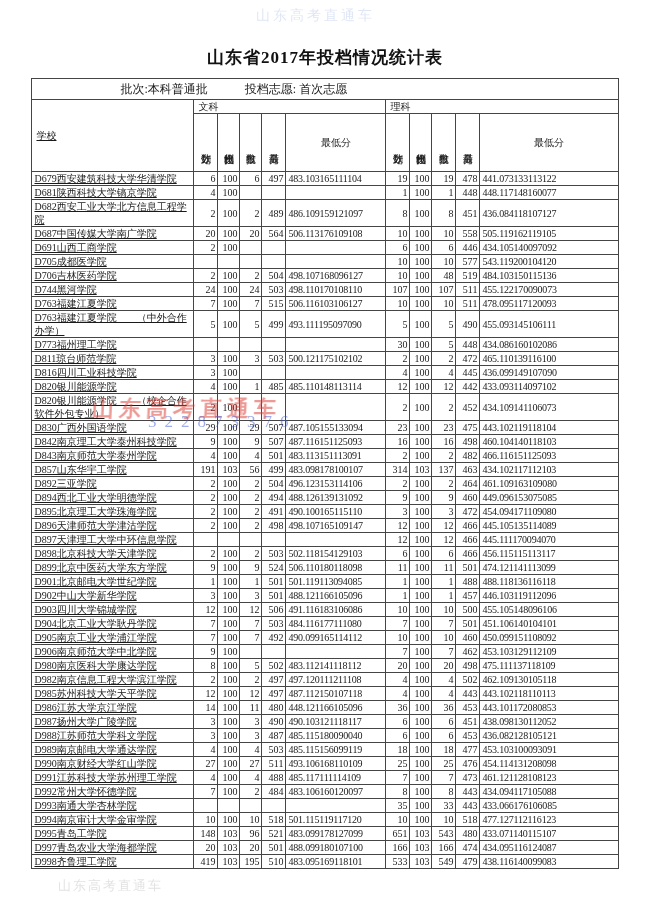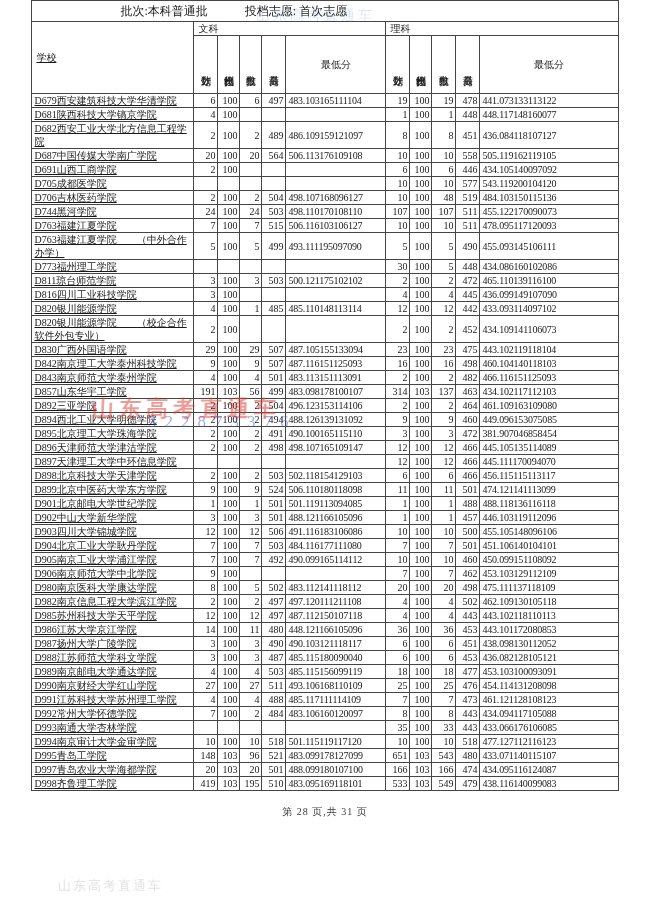--- a/index.html
+++ b/index.html
@@ -45,20 +45,21 @@
   .wm-blue{top:412px;left:148px;color:rgba(66,92,214,0.50);font-size:17px;font-weight:normal;letter-spacing:8px;filter:blur(0.5px);}
   .wm-bottom{top:877px;left:58px;color:rgba(125,125,125,0.22);font-size:13px;letter-spacing:2px;filter:blur(0.5px);}
 </style>
 </head>
 <body>
 
 <div class="page">
 
   <div class="wm wm-top">山东高考直通车</div>
 
+  <div class="title">山东省2017年投档情况统计表</div>
 
   <table class="stats">
     <colgroup>
       <col style="width:162px">
         <col style="width:24px">
         <col style="width:22px">
         <col style="width:22px">
         <col style="width:24px">
         <col style="width:100px">
       <col style="width:24px">
@@ -373,21 +374,21 @@
           <td class="school">D895北京理工大学珠海学院</td>
           <td class="c-plan">2</td>
           <td class="c-ratio">100</td>
           <td class="c-sent">2</td>
           <td class="c-max">491</td>
           <td class="c-min">490.100165115110</td>
           <td class="c-plan">3</td>
           <td class="c-ratio">100</td>
           <td class="c-sent">3</td>
           <td class="c-max">472</td>
-          <td class="c-min">381.907046858454</td>
+          <td class="c-min">454.094171109080</td>
         </tr>
         <tr>
           <td class="school">D896天津师范大学津沽学院</td>
           <td class="c-plan">2</td>
           <td class="c-ratio">100</td>
           <td class="c-sent">2</td>
           <td class="c-max">498</td>
           <td class="c-min">498.107165109147</td>
           <td class="c-plan">12</td>
           <td class="c-ratio">100</td>
@@ -707,15 +708,14 @@
           <td class="c-max">479</td>
           <td class="c-min">438.116140099083</td>
         </tr>
       </tbody>
   </table>
 
   <div class="wm wm-red">山东高考直通车</div>
   <div class="wm wm-blue">322873376</div>
   <div class="wm wm-bottom">山东高考直通车</div>
 
-  <div class="footer">第 28 页,共 31 页</div>
 
 </div>
 
 </body></html>

